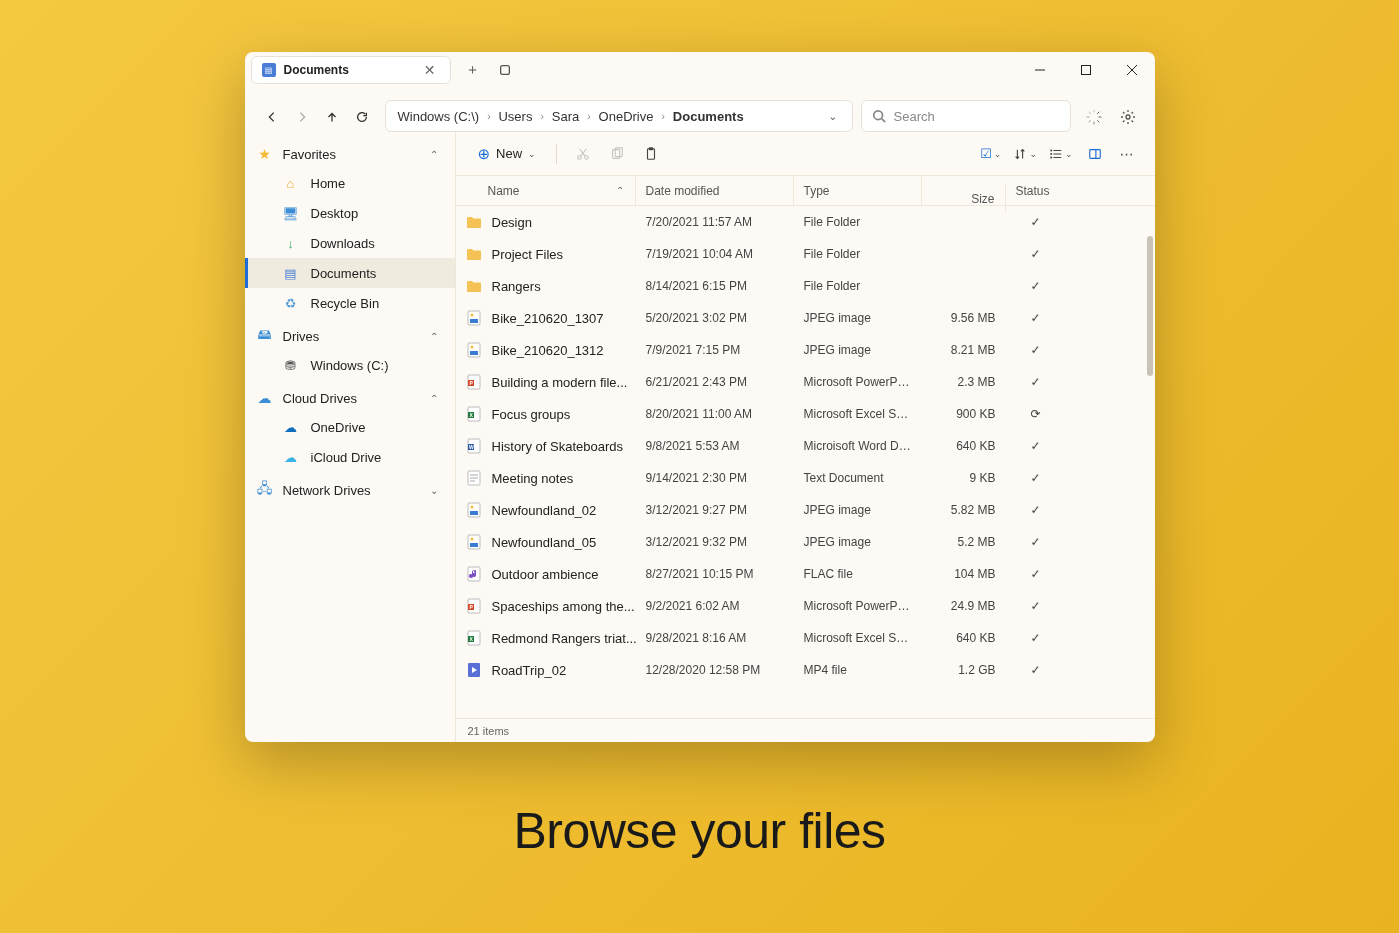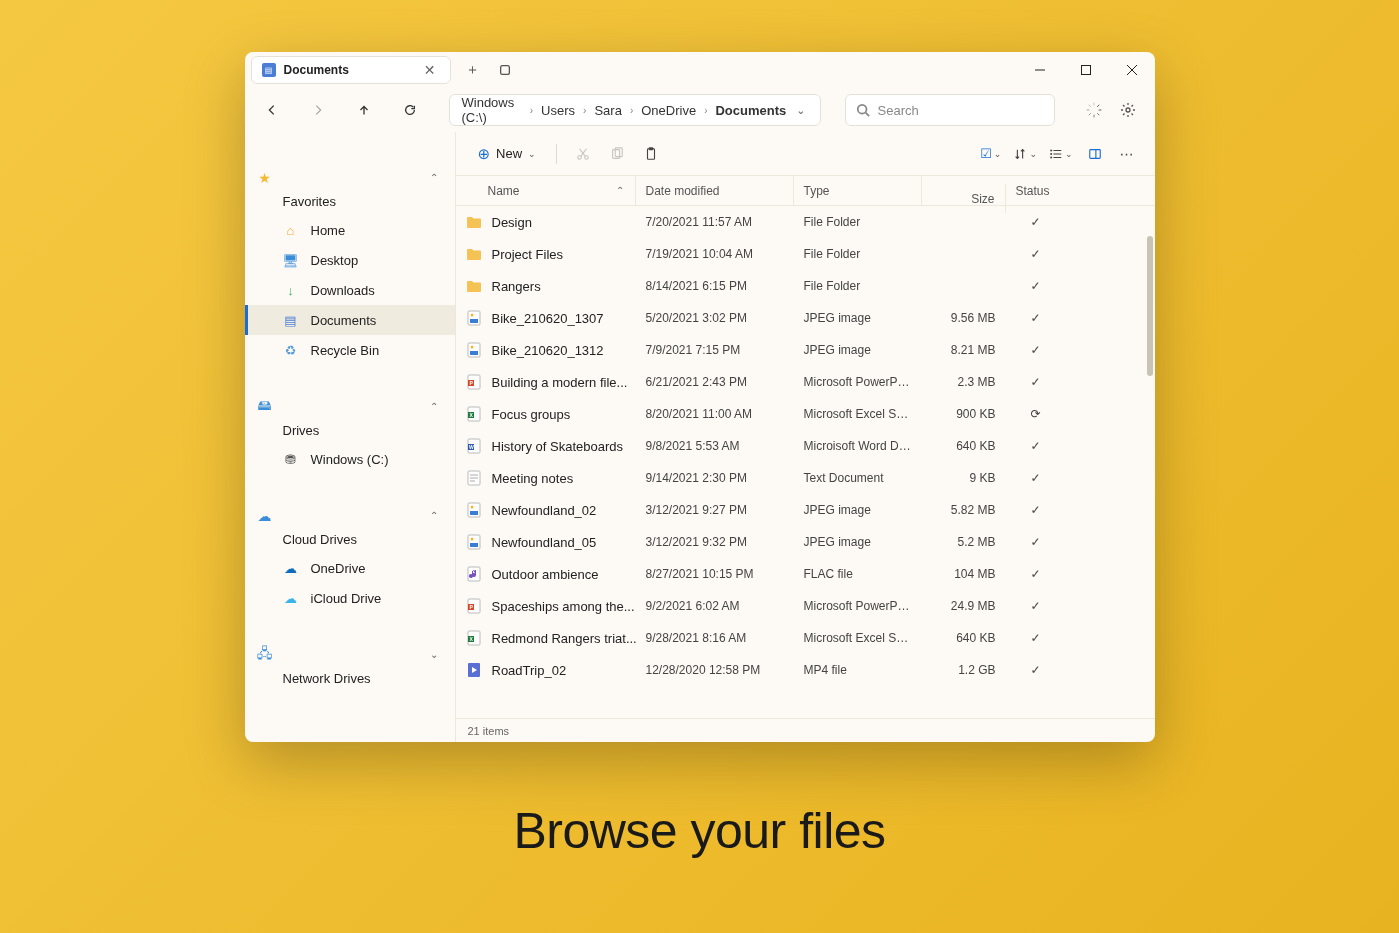--- a/index.html
+++ b/index.html
@@ -51,23 +51,23 @@
     .tab-close { font-size: 14px; color: #666; cursor: pointer; padding:0 4px; }
     .tab-actions { display: flex; gap: 4px; margin-left: 8px; }
     .tab-btn { width: 28px; height: 28px; display:flex;align-items:center;justify-content:center; border-radius:4px; cursor:pointer; color:#555; font-size:14px;}
     .window-controls { margin-left: auto; display: flex; }
     .wc-btn { width: 46px; height: 36px; display:flex;align-items:center;justify-content:center; cursor:pointer; }
     .wc-btn svg { width:10px; height:10px; }
 
     .navbar {
       height: 44px;
       display: flex;
-      align-items: center;
+      align-items: flex-end;
       padding: 0 12px;
-      gap: 16px;
+      gap: 0;
     }
     .nav-btn { width: 30px; height: 30px; display:flex;align-items:center;justify-content:center;border-radius:4px;cursor:pointer;color:#444;}
     .nav-btn svg { width:14px;height:14px;stroke:#333;stroke-width:1.5;fill:none; }
 
     .breadcrumb-box {
       flex: 1;
       background: #fff;
       border: 1px solid #e5e1d9;
       border-radius: 6px;
       height: 32px;
@@ -117,21 +117,21 @@
     .sb-section {
       display:flex;
       align-items:center;
       padding: 6px 16px 6px 12px;
       gap:10px;
       cursor:pointer;
       font-size:13px;
       color:#222;
     }
     .sb-icon { width:16px;height:16px;display:flex;align-items:center;justify-content:center;font-size:14px;}
-    .sb-label { flex:1;margin-top:48px; }
+    .sb-label { flex:1; }
     .sb-chev { font-size:10px;color:#666;}
     .sb-item {
       display:flex;
       align-items:center;
       padding: 7px 16px 7px 38px;
       gap:12px;
       cursor:pointer;
       font-size:13px;
       color:#222;
     }

